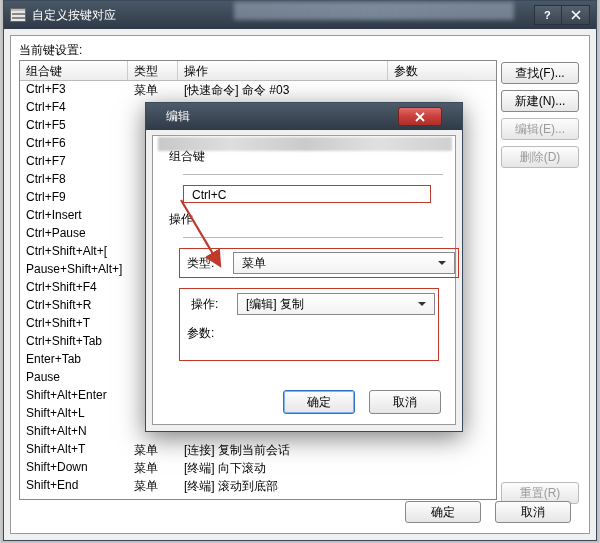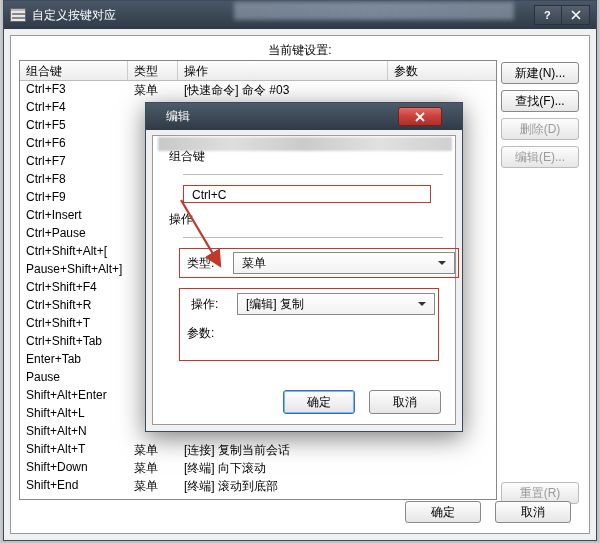--- a/index.html
+++ b/index.html
@@ -58,21 +58,20 @@
   .tbtn svg { display:block; }
 
   .outer-body {
     position: absolute;
     left: 6px; right: 6px; top: 34px; bottom: 6px;
     background: #fff;
     border: 1px solid #999;
   }
   .section-label {
     padding: 6px 8px 0 8px;
-    text-align: center;
   }
 
   
   .table-wrap {
     position: absolute;
     left: 8px; top: 24px;
     width: 478px; height: 440px;
     border: 1px solid #888;
     background:#fff;
     overflow:hidden;
@@ -437,24 +436,24 @@
           <div class="tr">
             <div class="td c1">Shift+End</div>
             <div class="td c2">菜单</div>
             <div class="td c3">[终端] 滚动到底部</div>
             <div class="td c4"></div>
           </div>
         </div>
     </div>
 
     <div class="side-btns">
+      <div class="winbtn">查找(F)...</div>
       <div class="winbtn">新建(N)...</div>
-      <div class="winbtn">查找(F)...</div>
+      <div class="winbtn disabled">编辑(E)...</div>
       <div class="winbtn disabled">删除(D)</div>
-      <div class="winbtn disabled">编辑(E)...</div>
     </div>
     <div class="side-btns-bottom">
       <div class="winbtn disabled">重置(R)</div>
     </div>
 
     <div class="outer-okcancel">
       <div class="winbtn">确定</div>
       <div class="winbtn">取消</div>
     </div>
   </div>

